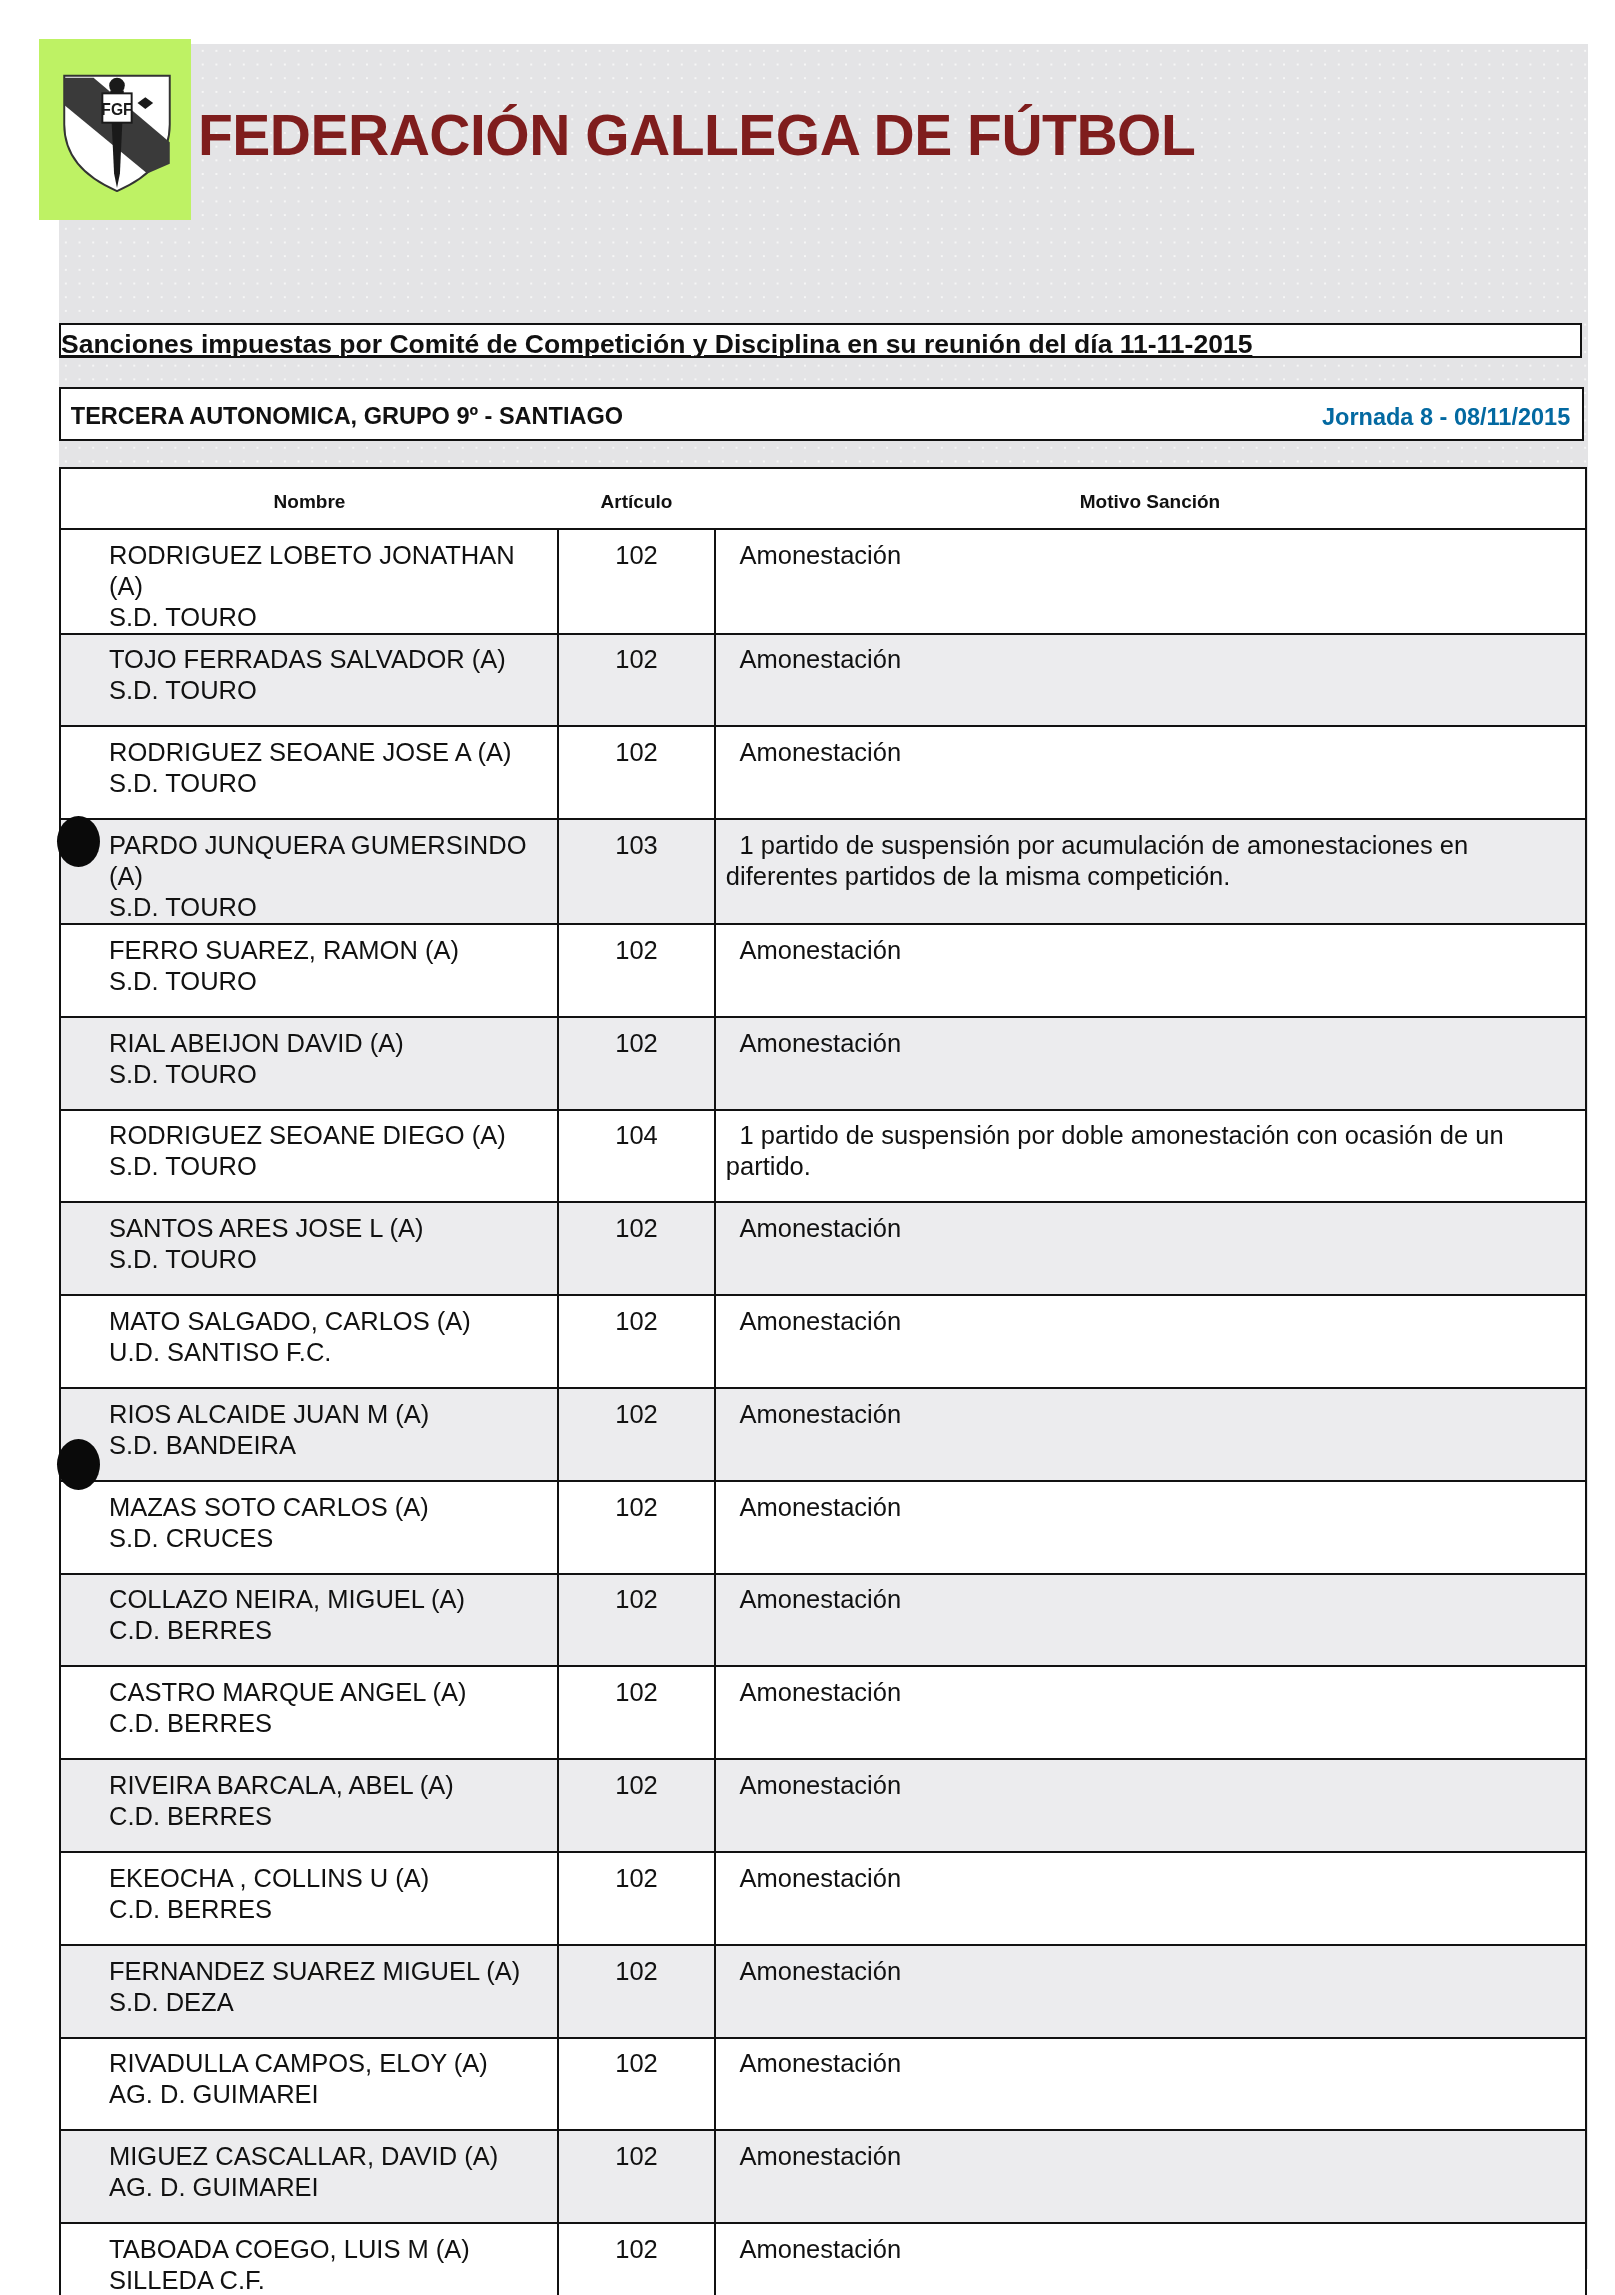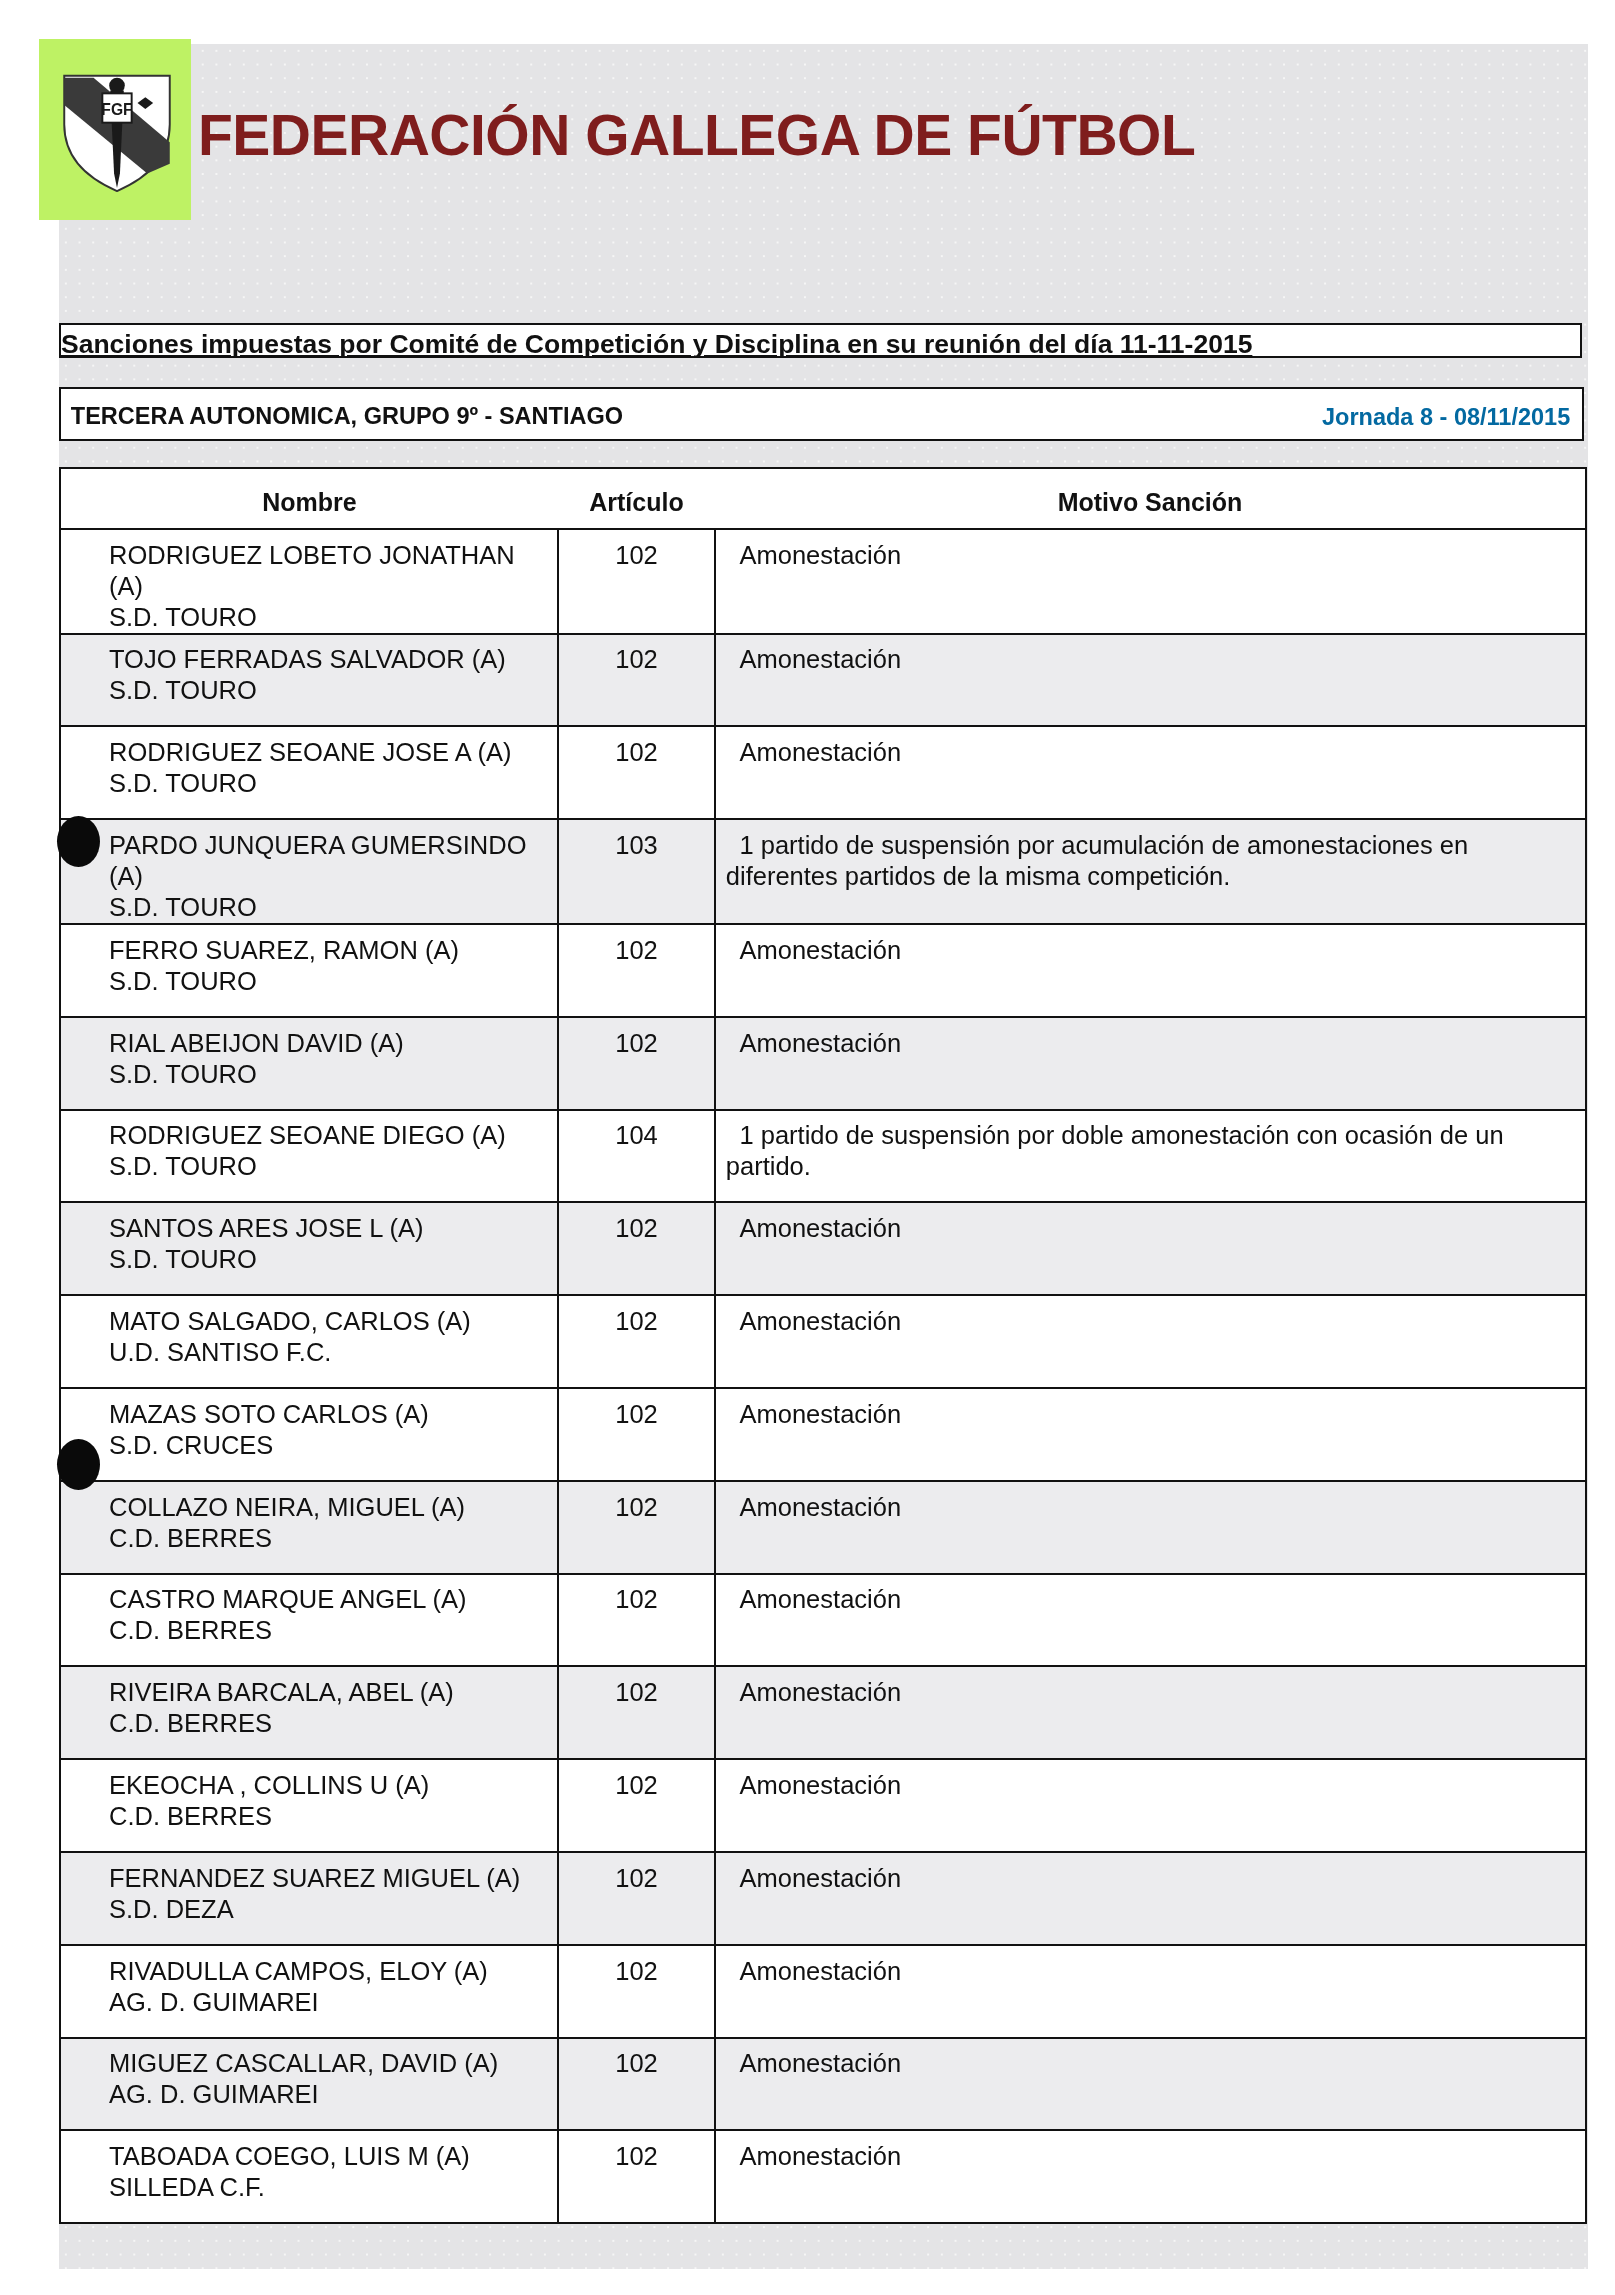--- a/index.html
+++ b/index.html
@@ -46,21 +46,21 @@
   }
   table.sanc {
     position: absolute; left: 59px; top: 467px; width: 1526px;
     border-collapse: collapse; table-layout: fixed;
     border: 2.9px solid #111;
   }
   table.sanc col.c1 { width: 498px; }
   table.sanc col.c2 { width: 157px; }
   table.sanc col.c3 { width: 871px; }
   table.sanc th {
-    height: 51px; background: #fff; font-size: 25px; font-weight: bold;
+    height: 51px; background: #fff; font-size: 19px; font-weight: bold;
     border-bottom: 2.9px solid #111; padding: 0; vertical-align: middle;
     padding-top: 7.8px;
   }
   table.sanc td {
     height: 81px; border-top: 2.9px solid #111; border-left: 2px solid #111;
     vertical-align: top; font-size: 25.5px; line-height: 31px; padding: 9.8px 9.8px 0 9.8px;
   }
   table.sanc td:first-child { border-left: none; padding-left: 48px; }
   table.sanc tr.alt td { background: #ececee; }
   table.sanc tr.plain td { background: #ffffff; }
@@ -180,20 +180,28 @@
         <td class="motivo"><span class="m">Amonestación</span></td>
       </tr>
       <tr class="plain">
         <td class="name">
           <div>MATO SALGADO, CARLOS (A)</div>
           <div>U.D. SANTISO F.C.</div>
         </td>
         <td class="art">102</td>
         <td class="motivo"><span class="m">Amonestación</span></td>
       </tr>
+      <tr class="alt">
+        <td class="name">
+          <div>RIOS ALCAIDE JUAN M (A)</div>
+          <div>S.D. BANDEIRA</div>
+        </td>
+        <td class="art">102</td>
+        <td class="motivo"><span class="m">Amonestación</span></td>
+      </tr>
       <tr class="plain">
         <td class="name">
           <div>MAZAS SOTO CARLOS (A)</div>
           <div>S.D. CRUCES</div>
         </td>
         <td class="art">102</td>
         <td class="motivo"><span class="m">Amonestación</span></td>
       </tr>
       <tr class="alt">
         <td class="name">

